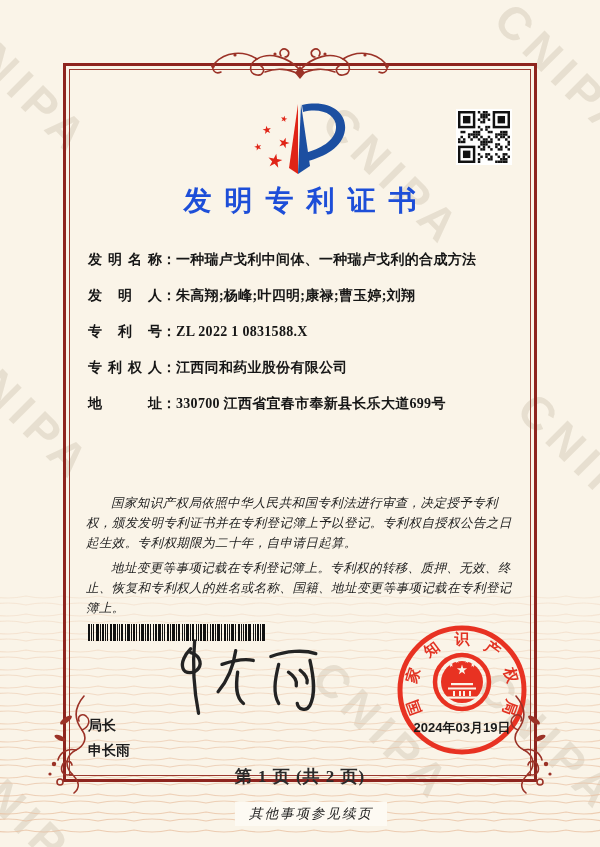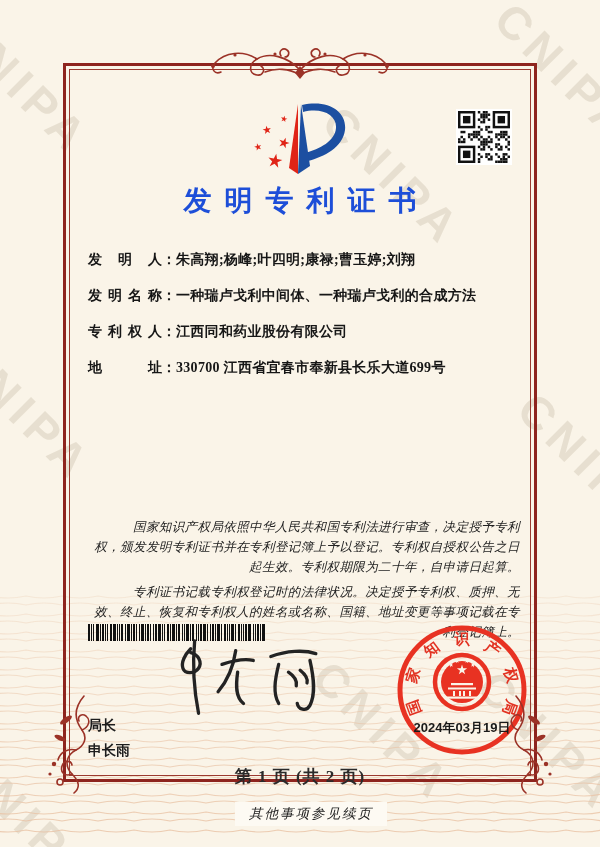--- a/index.html
+++ b/index.html
@@ -36,21 +36,21 @@
            font-size:28px; font-weight:bold; letter-spacing:13px; text-indent:13px; color:#1d4ed8; }
   
   .fields { position:absolute; left:22px; top:183px; width:430px; }
   .frow { margin-bottom:15px; font-size:14px; line-height:21px; font-weight:bold; white-space:nowrap; }
   .flabel { display:inline-block; width:74px; text-align:justify; text-align-last:justify; vertical-align:top; }
   .fcolon { display:inline-block; width:14px; vertical-align:top; }
   .fval { letter-spacing:0.3px; }
   .fgroup { display:inline-block; }
   .fgroup.g1 { width:222px; }
   
-  .paras { position:absolute; left:20px; top:451px; width:434px;text-align:right; }
+  .paras { position:absolute; left:20px; top:427px; width:434px; }
   .para { font-style:italic; font-size:12.5px; line-height:20px; text-indent:2em;
           color:#222; margin-bottom:5px; letter-spacing:0.4px; }
   
   .barcode { position:absolute; left:22px; top:558px; width:180px; height:17px; }
   .signer { position:absolute; left:22px; top:606px; font-family:"Liberation Sans",sans-serif;
             font-weight:bold; font-size:14px; color:#1d1d1d;margin-top:43px; }
   .signer div { line-height:20px; margin-bottom:5px; }
   .signature { position:absolute; left:70px; top:570px; width:215px; height:90px; }
   .sig { fill:none; stroke:#232323; stroke-width:3.4; stroke-linecap:round; stroke-linejoin:round; }
   .seal { position:absolute; left:330px; top:558px; width:132px; height:132px; }
@@ -286,36 +286,39 @@
       <rect x="50" y="30" width="2.5" height="2.5" fill="#111"></rect>
       <rect x="50" y="32.5" width="2.5" height="2.5" fill="#111"></rect>
       <rect x="50" y="37.5" width="2.5" height="2.5" fill="#111"></rect>
       <rect x="50" y="45" width="2.5" height="2.5" fill="#111"></rect>
     </svg>
 
   <div class="title">发明专利证书</div>
 
   <div class="fields">
     <div class="frow">
+      <span class="flabel">发明名称</span><span class="fcolon">：</span><span class="fval">一种瑞卢戈利中间体、一种瑞卢戈利的合成方法</span>
+    </div>
+    <div class="frow">
       <span class="flabel">发明人</span><span class="fcolon">：</span><span class="fval">朱高翔;杨峰;叶四明;康禄;曹玉婷;刘翔</span>
     </div>
     <div class="frow">
-      <span class="flabel">发明名称</span><span class="fcolon">：</span><span class="fval">一种瑞卢戈利中间体、一种瑞卢戈利的合成方法</span>
+      <span class="flabel">专利号</span><span class="fcolon">：</span><span class="fval">ZL 2022 1 0831588.X</span>
     </div>
     <div class="frow">
       <span class="flabel">专利权人</span><span class="fcolon">：</span><span class="fval">江西同和药业股份有限公司</span>
     </div>
     <div class="frow">
       <span class="flabel">地址</span><span class="fcolon">：</span><span class="fval">330700 江西省宜春市奉新县长乐大道699号</span>
     </div>
   </div>
 
   <div class="paras">
     <div class="para">国家知识产权局依照中华人民共和国专利法进行审查，决定授予专利权，颁发发明专利证书并在专利登记簿上予以登记。专利权自授权公告之日起生效。专利权期限为二十年，自申请日起算。</div>
-    <div class="para">专利证书记载专利权登记时的法律状况。决定授予专利权、质押、无效、终止、恢复和专利权人的姓名或名称、国籍、地址变更等事项记载在专利登记簿上。</div>
+    <div class="para">地址变更等事项记载在专利登记簿上。专利权的转移、质押、无效、终止、恢复和专利权人的姓名或名称、国籍、地址变更等事项记载在专利登记簿上。</div>
   </div>
 
   <svg class="barcode" id="bcsvg" viewBox="0 0 180 17" preserveAspectRatio="none">
       <rect x="0" y="0" width="2" height="17" fill="#101010"></rect>
       <rect x="3" y="0" width="1" height="17" fill="#101010"></rect>
       <rect x="5" y="0" width="1" height="17" fill="#101010"></rect>
       <rect x="8" y="0" width="3" height="17" fill="#101010"></rect>
       <rect x="12" y="0" width="1" height="17" fill="#101010"></rect>
       <rect x="14" y="0" width="2" height="17" fill="#101010"></rect>
       <rect x="17" y="0" width="1" height="17" fill="#101010"></rect>

